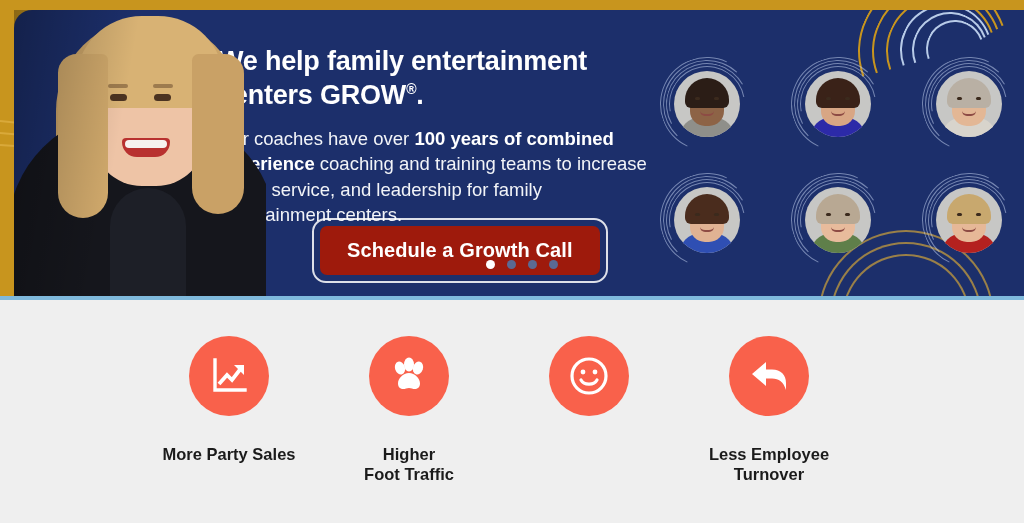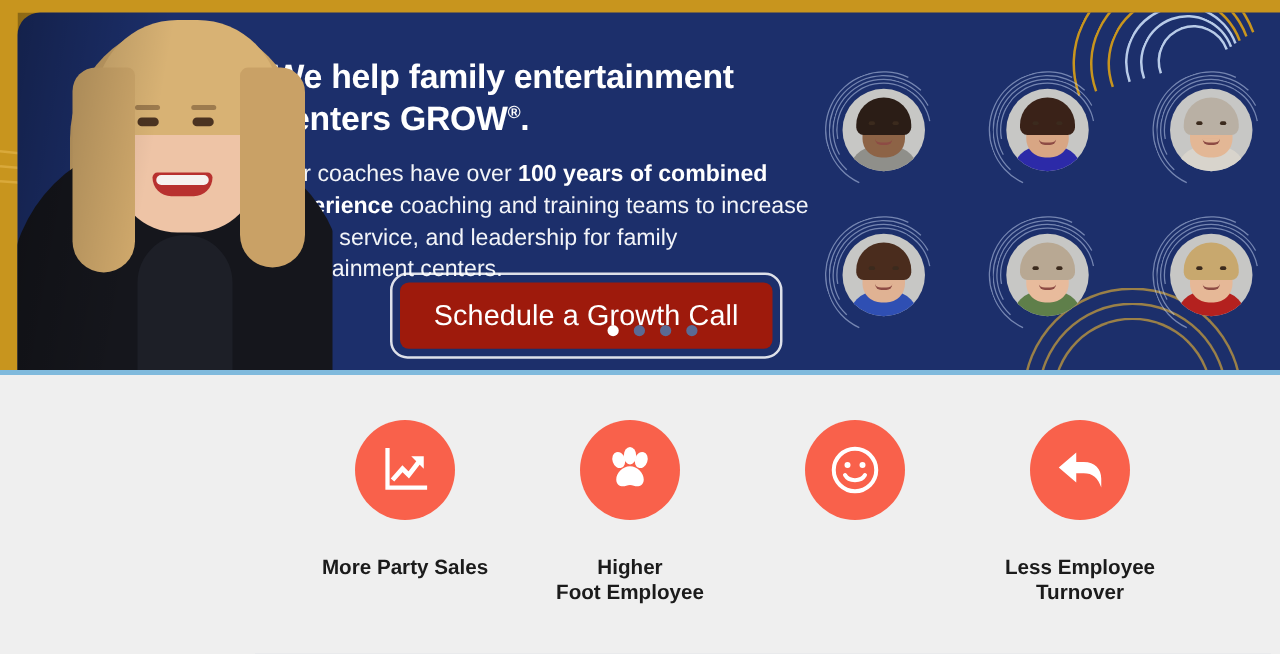--- a/index.html
+++ b/index.html
@@ -112,21 +112,21 @@
   }
   .subcopy b { color:#ffffff; font-weight:bold; }
 
   .cta-wrap { position:absolute; left:306px; top:216px; }
   .cta-ring {
     position:absolute; left:-8px; top:-8px; right:-8px; bottom:-8px;
     border:2px solid rgba(255,255,255,.85); border-radius:14px;
   }
   .cta-btn {
     position:relative; display:inline-block; background:#9E1A0C; color:#ffffff;
-    font-size:23px; font-weight:normal; padding:13px 27px; border:none;
+    font-size:20px; font-weight:bold; padding:13px 27px; border:none;
     border-radius:7px; cursor:pointer; letter-spacing:.1px;
   }
   .dots { position:absolute; left:472px; top:250px; display:flex; gap:12px; }
   .dot { width:9px; height:9px; border-radius:50%; background:#5a6a94; }
   .dot.active { background:#ffffff; }
 
   
   .avatars {
     position:absolute; left:628px; top:36px; width:392px; height:232px;
     display:grid; grid-template-columns:repeat(3,1fr); grid-template-rows:repeat(2,1fr);
@@ -158,22 +158,22 @@
   .divider {
     position:absolute; left:0; top:296px; width:1024px; height:4px; background:#7FB9DC;
   }
 
   
   .features {
     position:absolute; left:0; top:300px; width:1024px; height:223px;
     background:#efefef;
   }
   .feat-row {
-    position:absolute; left:90px; top:36px; width:864px;
-    display:flex; justify-content:flex-end;
+    position:absolute; left:67px; top:36px; width:864px;
+    display:flex; justify-content:center;
   }
   .feat { width:180px; display:flex; flex-direction:column; align-items:center; }
   .feat-circle {
     width:80px; height:80px; border-radius:50%; background:#F9614B;
     display:flex; align-items:center; justify-content:center;
   }
   .feat-label {
     margin-top:28px; text-align:center; color:#1b1b1b;
     font-size:16.5px; font-weight:bold; line-height:1.24; white-space:pre-line;
   }
@@ -368,21 +368,21 @@
         <div class="feat">
           <div class="feat-circle" style="background: rgb(249, 97, 75);">
             <svg width="42" height="42" viewBox="0 0 42 42">
               <ellipse cx="12" cy="13" rx="5" ry="6.6" fill="#fff" transform="rotate(-18 12 13)"></ellipse>
               <ellipse cx="21" cy="9.5" rx="5" ry="7" fill="#fff"></ellipse>
               <ellipse cx="30" cy="13" rx="5" ry="6.6" fill="#fff" transform="rotate(18 30 13)"></ellipse>
               <path d="M21 18 C27 18 32 23.5 32 28.5 C32 33.5 27.5 35 24 33.5 C22 32.7 20 32.7 18 33.5 C14.5 35 10 33.5 10 28.5 C10 23.5 15 18 21 18 Z" fill="#fff"></path>
             </svg>
           </div>
           <div class="feat-label">Higher
-Foot Employee</div>
+Foot Traffic</div>
         </div>
         <div class="feat">
           <div class="feat-circle" style="background: rgb(249, 97, 75);">
             <svg width="44" height="44" viewBox="0 0 44 44">
               <circle cx="22" cy="22" r="17" stroke="#fff" stroke-width="3.2" fill="none"></circle>
               <circle cx="16" cy="18" r="2.4" fill="#fff"></circle>
               <circle cx="28" cy="18" r="2.4" fill="#fff"></circle>
               <path d="M14 26 C17 31.5 27 31.5 30 26" stroke="#fff" stroke-width="3.2" fill="none" stroke-linecap="round"></path>
             </svg>
           </div>

